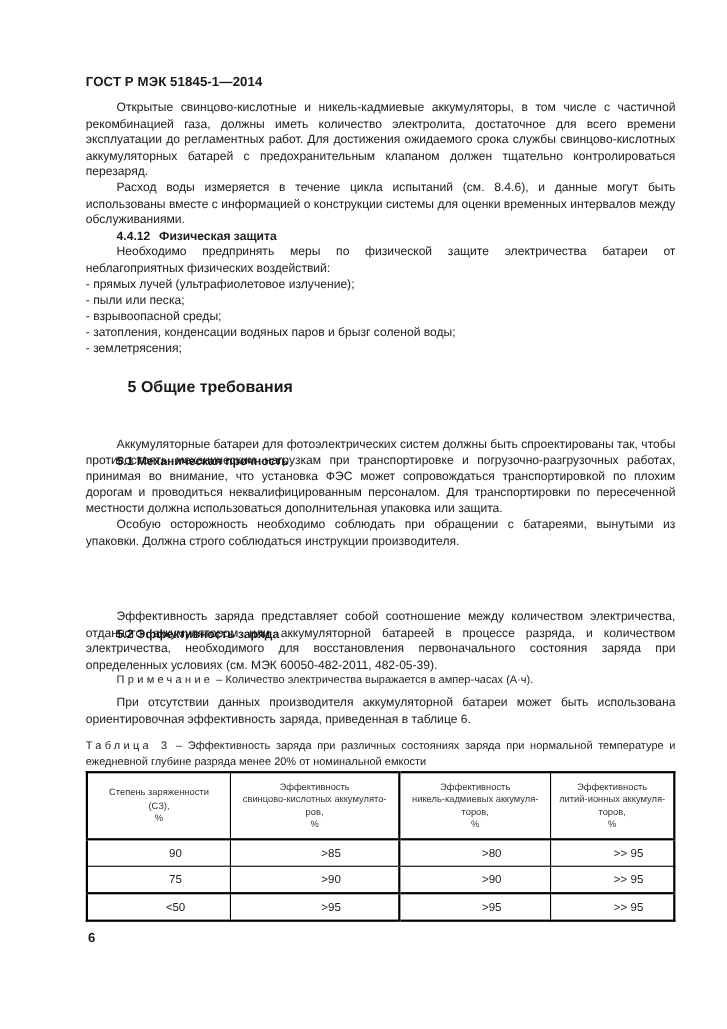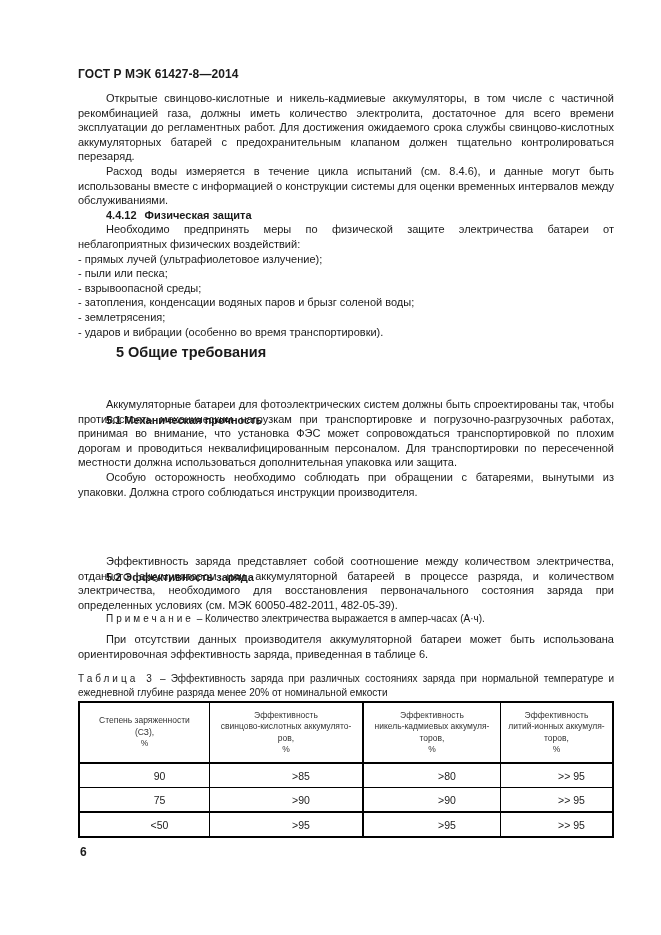--- a/index.html
+++ b/index.html
@@ -28,33 +28,32 @@
   table.t3 th:nth-child(3) { width: 136px; border-left: 2px solid #000; }
   table.t3 td:nth-child(3) { border-left: 2px solid #000; }
   table.t3 td { height: 23px; font-size: 10.5px; color: #222; padding-left: 30px; }
   table.t3 thead tr { border-bottom: 2px solid #000; }
   table.t3 tr.thick-bottom td { border-bottom: 2px solid #000; }
   .pnum { position: absolute; left: 80px; top: 845px; font-size: 12px; font-weight: bold; }
 </style>
 </head>
 <body>
 
-<div class="hdr">ГОСТ Р МЭК 61427-8—2014</div>
+<div class="hdr">ГОСТ Р МЭК 51845-1—2014</div>
 
 <div class="blk" style="top:91px;">
   <p class="ind">Открытые свинцово-кислотные и никель-кадмиевые аккумуляторы, в том числе с частичной рекомбинацией газа, должны иметь количество электролита, достаточное для всего времени эксплуатации до регламентных работ. Для достижения ожидаемого срока службы свинцово-кислотных аккумуляторных батарей с предохранительным клапаном должен тщательно контролироваться перезаряд.</p>
   <p class="ind">Расход воды измеряется в течение цикла испытаний (см. 8.4.6), и данные могут быть использованы вместе с информацией о конструкции системы для оценки временных интервалов между обслуживаниями.</p>
   <p class="h4"><span class="num">4.4.12</span><span>Физическая защита</span></p>
   <p class="ind">Необходимо предпринять меры по физической защите электричества батареи от неблагоприятных физических воздействий:</p>
   <p class="li">- прямых лучей (ультрафиолетовое излучение);</p>
   <p class="li">- пыли или песка;</p>
   <p class="li">- взрывоопасной среды;</p>
   <p class="li">- затопления, конденсации водяных паров и брызг соленой воды;</p>
   <p class="li">- землетрясения;</p>
-  <p class="li">- ударов и вибрации (особенно во время транспортировки).</p>
 </div>
 
 <div class="h1">5 Общие требования</div>
 
 <div class="h2" style="top:374px;">5.1 Механическая прочность</div>
 
 <div class="blk" style="top:397px;">
   <p class="ind">Аккумуляторные батареи для фотоэлектрических систем должны быть спроектированы так, чтобы противостоять механическим нагрузкам при транспортировке и погрузочно-разгрузочных работах, принимая во внимание, что установка ФЭС может сопровождаться транспортировкой по плохим дорогам и проводиться неквалифицированным персоналом. Для транспортировки по пересеченной местности должна использоваться дополнительная упаковка или защита.</p>
   <p class="ind">Особую осторожность необходимо соблюдать при обращении с батареями, вынутыми из упаковки. Должна строго соблюдаться инструкции производителя.</p>
 </div>

